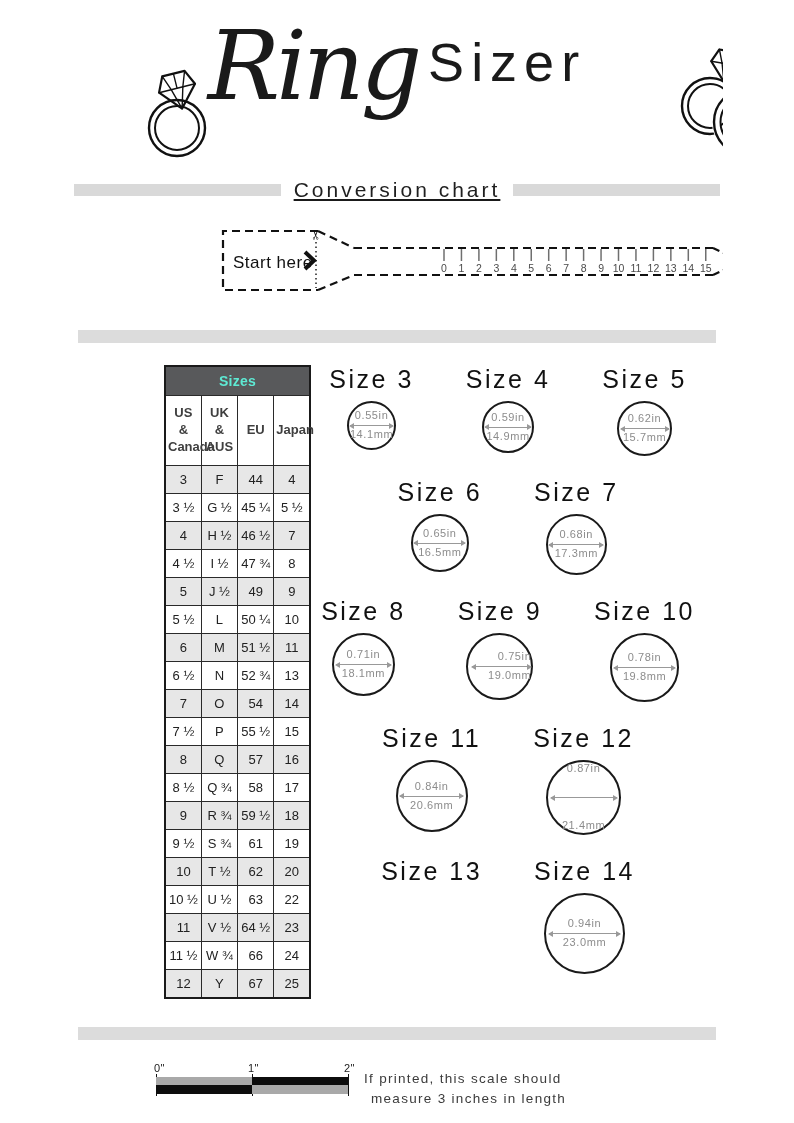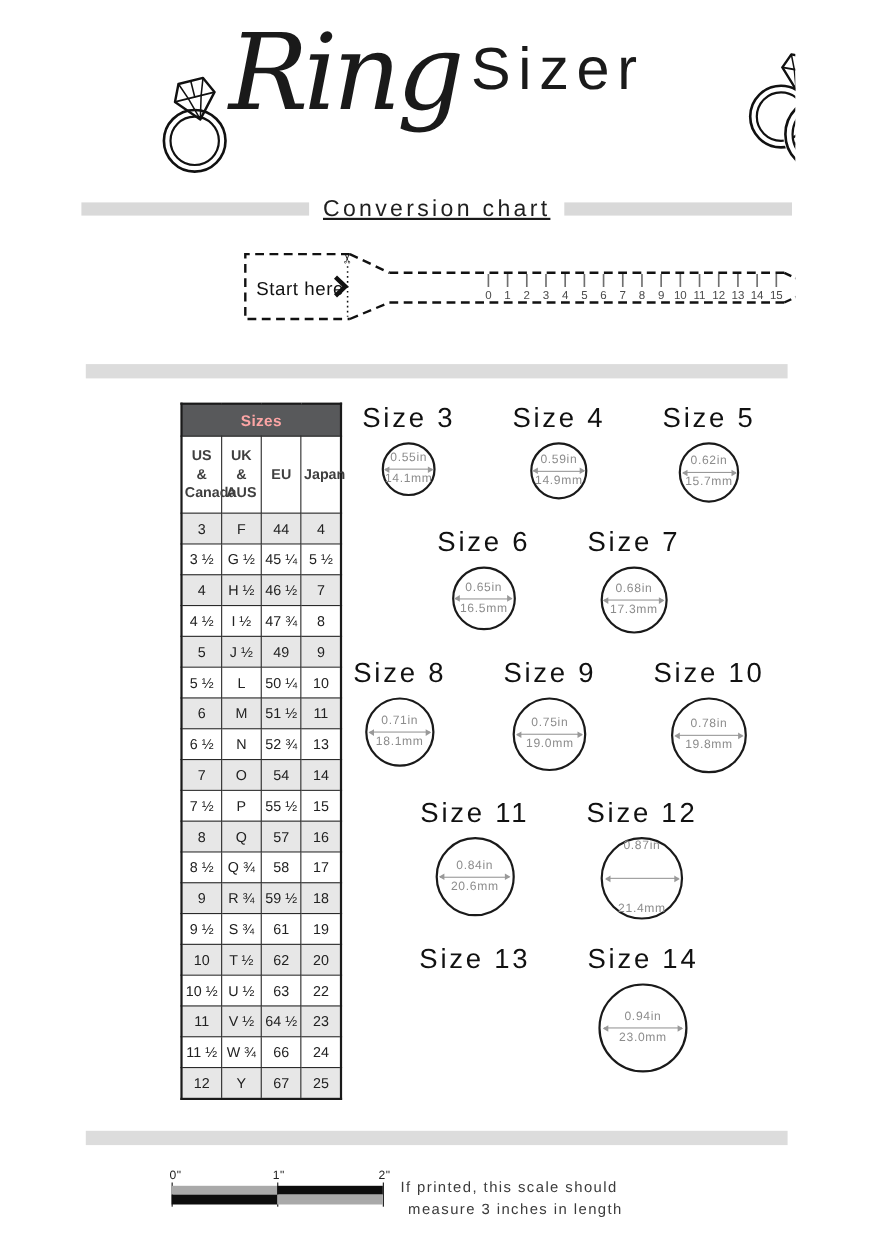--- a/index.html
+++ b/index.html
@@ -27,21 +27,21 @@
   
   .sizer-wrap{margin:24px 0 0 150px;}
   .sizer-wrap svg text{font-family:"Liberation Sans", sans-serif;}
   
   .divider{width:638px;height:13px;background:#dcdcdc;margin:28px auto 0 auto;}
   
   .main{display:flex;margin-top:22px;padding-left:93px;box-sizing:border-box;}
   table.size-table{border-collapse:collapse;width:253px;table-layout:fixed;align-self:flex-start;
     border:2px solid #1a1a1a;}
   table.size-table th,table.size-table td{border:1px solid #2a2a2a;text-align:center;}
-  .tbl-title{background:#58595b;color:#fca5a5;font-size:14px;font-weight:bold;padding:6px 18px;letter-spacing:.3px;}
+  .tbl-title{background:#58595b;color:#5eead4;font-size:14px;font-weight:bold;padding:6px 18px;letter-spacing:.3px;}
   .tbl-colhead{background:#ffffff;color:#3f3f3f;font-size:13px;font-weight:bold;padding:9px 2px;line-height:1.3;}
   table.size-table td{font-size:13px;color:#222;padding:6px 2px;background:#ffffff;}
   table.size-table tr.alt td{background:#e7e7e7;}
   
   .sizes-panel{flex:1;display:flex;flex-direction:column;align-items:center;padding:0 28px 0 10px;}
   .ring-row{display:flex;justify-content:center;align-items:flex-start;gap:52px;margin-bottom:22px;}
   .ring-item{display:flex;flex-direction:column;align-items:center;}
   .ring-title{font-size:25px;letter-spacing:2.5px;color:#111;margin-bottom:7px;white-space:nowrap;}
   .ring-circle{border:2px solid #1a1a1a;border-radius:50%;display:flex;flex-direction:column;
     align-items:center;justify-content:center;box-sizing:border-box;background:#fff;}
@@ -346,21 +346,21 @@
           <div class="ring-item">
             <div class="ring-title">Size 8</div>
             <div class="ring-circle" style="width: 63px; height: 63px;">
               <div class="m-label">0.71in</div>
               <div class="m-arrow" style="width: 55px;"></div>
               <div class="m-label">18.1mm</div>
             </div>
           </div>
           <div class="ring-item">
             <div class="ring-title">Size 9</div>
-            <div class="ring-circle" style="width: 67px; height: 67px;">
+            <div class="ring-circle" style="width: 67px; height: 67px; align-items: flex-end;">
               <div class="m-label">0.75in</div>
               <div class="m-arrow" style="width: 59px;"></div>
               <div class="m-label">19.0mm</div>
             </div>
           </div>
           <div class="ring-item">
             <div class="ring-title">Size 10</div>
             <div class="ring-circle" style="width: 69px; height: 69px;">
               <div class="m-label">0.78in</div>
               <div class="m-arrow" style="width: 61px;"></div>

